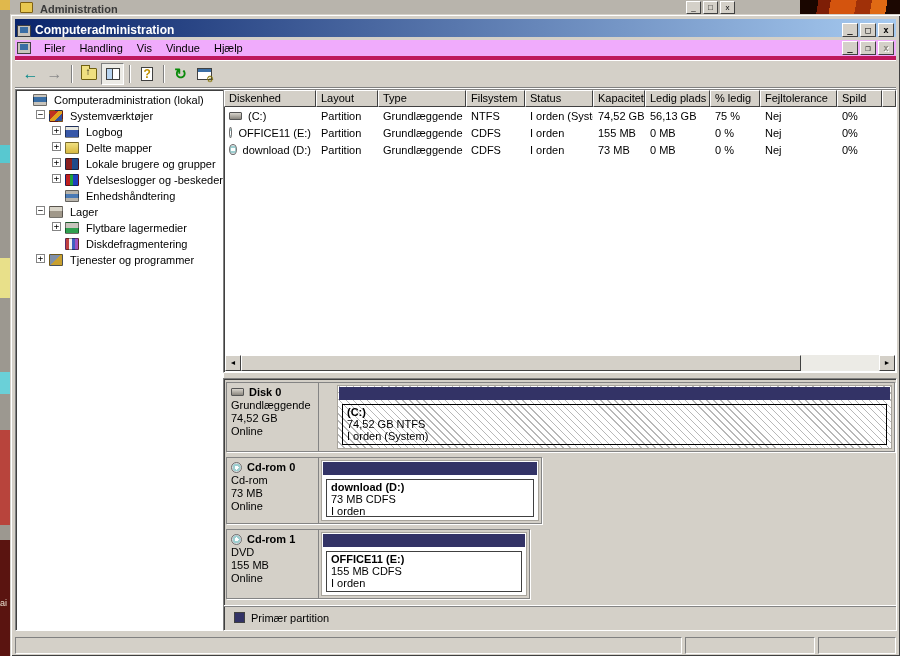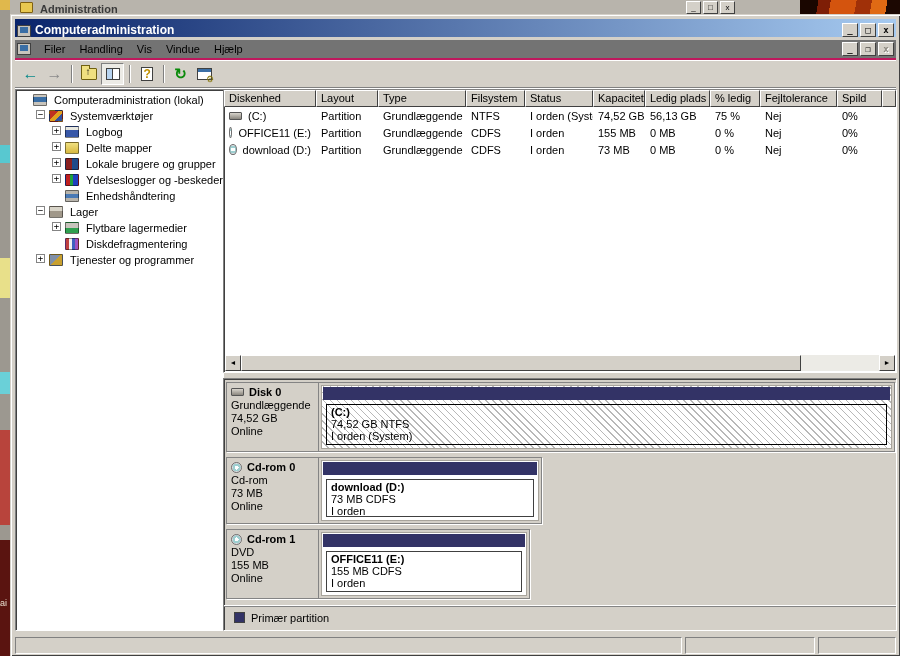--- a/index.html
+++ b/index.html
@@ -30,22 +30,22 @@
          box-shadow:inset 1px 1px 0 #fff, inset -1px -1px 0 #404040; }
   .titlebar { position:absolute; left:4px; top:4px; right:4px; height:18px;
          background:linear-gradient(to right,#0a246a,#a6caf0); display:flex; align-items:flex-end; padding:0 2px; }
   .title-icon { width:14px; height:12px; position:relative; margin-right:4px; background:#c8c4bc; border:1px solid #404040; border-radius:1px; }
   .title-icon::after { content:""; position:absolute; left:2px; top:1px; right:2px; bottom:3px; background:#3a6ea5; }
   .title-text { color:#fff; font-weight:bold; font-size:12px; flex:1; }
   .cap-btns { display:flex; gap:2px; }
   .cap-btn { width:16px; height:14px; background:#d4d0c8; border:1px solid; border-color:#fff #404040 #404040 #fff;
          font-size:9px; font-weight:bold; text-align:center; line-height:12px; font-family:"DejaVu Sans Mono",monospace; }
 
-  .menubar { position:absolute; left:4px; top:25px; right:4px; height:20px; background:#737373; display:flex; align-items:center;
-         border-bottom:2px solid #be185d; box-shadow:0 1px 0 #fff; }
+  .menubar { position:absolute; left:4px; top:25px; right:4px; height:20px; background:#f0abfc; display:flex; align-items:center;
+         border-bottom:4px solid #be185d; box-shadow:0 1px 0 #fff; }
   .mdi-icon { width:14px; height:12px; margin:0 6px 0 2px; background:#c8c4bc; border:1px solid #404040; position:relative; }
   .mdi-icon::after { content:""; position:absolute; left:2px; top:1px; right:2px; bottom:3px; background:#3a6ea5; }
   .menu-item { padding:2px 7px; }
   .mdi-btns { margin-left:auto; display:flex; gap:2px; margin-right:2px; }
   .mdi-btn { width:16px; height:14px; background:#d4d0c8; border:1px solid; border-color:#fff #404040 #404040 #fff;
          font-size:9px; font-weight:bold; text-align:center; line-height:12px; font-family:"DejaVu Sans Mono",monospace; }
   .mdi-btn.disabled { color:#8a867e; text-shadow:1px 1px 0 #fff; }
 
   .toolbar { position:absolute; left:4px; top:46px; right:4px; height:27px; display:flex; align-items:center; padding-left:4px;
          border-bottom:1px solid #808080; box-shadow:0 1px 0 #fff; }
@@ -114,21 +114,21 @@
   .disk-row { position:absolute; left:2px; background:#d4d0c8; border:1px solid #848484; box-shadow:1px 1px 0 #fff; display:flex; }
   .dr-info { width:92px; flex:none; padding:3px 4px; border-right:1px solid #848484; }
   .dr-title { font-weight:bold; display:flex; align-items:center; gap:2px; }
   .dr-line { margin-top:1px; }
   .dr-bar { flex:1; background:#fff; border:1px solid #a8a49c; margin:2px; position:relative; }
   .dr-strip { height:13px; background:#333366; margin:1px; }
   .dr-volbox { position:absolute; left:4px; right:4px; top:18px; bottom:3px; border:1px solid #404040; padding:1px 4px; overflow:hidden; }
   .dr-bar.hatched { background:repeating-linear-gradient(45deg, #fff 0 4px, #b8b8b8 4px 5px); }
   .dr-bar.hatched .dr-volbox { border-color:#000; }
   .vol-name { font-weight:bold; }
-  .disk0 { top:3px; width:669px; height:70px; }
+  .disk0 { top:3px; width:669px; height:70px;gap:16px; }
   .cdrom0 { top:78px; width:316px; height:67px; }
   .cdrom1 { top:150px; width:304px; height:70px; }
   .legend-row { position:absolute; left:0; right:0; bottom:2px; height:22px; border-top:1px solid #848484; box-shadow:0 -1px 0 #fff; display:flex; align-items:center; padding-left:10px; gap:6px; }
   .legend-sq { width:11px; height:11px; background:#333366; border:1px solid #404040; }
 
   
   .statusbar { position:absolute; left:4px; bottom:2px; right:4px; height:20px; display:flex; gap:3px; padding-top:3px; }
   .status-panel { border:1px solid; border-color:#808080 #fff #fff #808080; height:17px; }
   .sp-main { flex:1; } .sp-a { width:130px; flex:none; } .sp-b { width:78px; flex:none; }
 </style>

